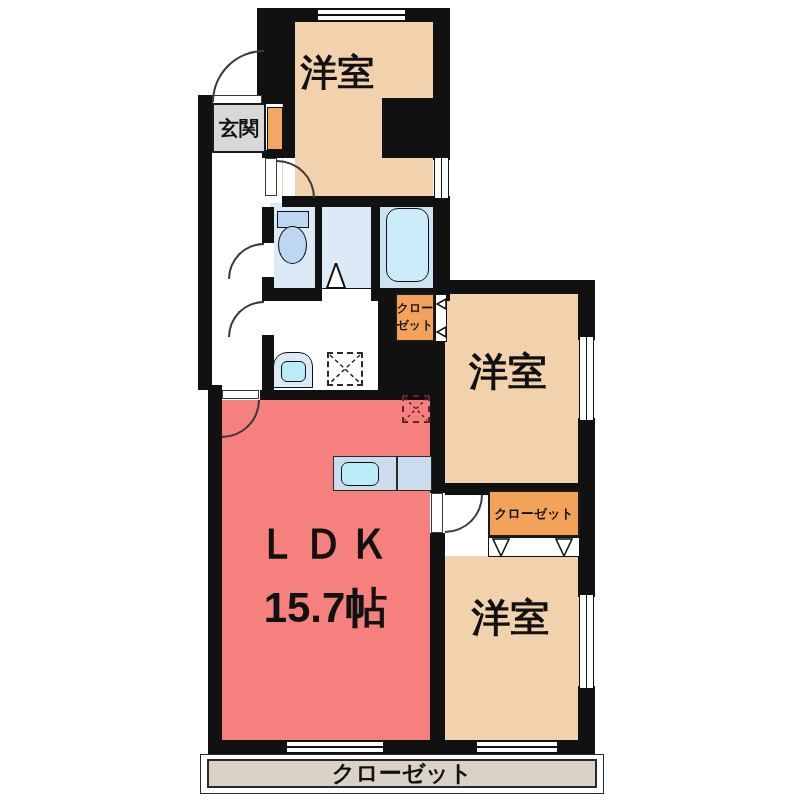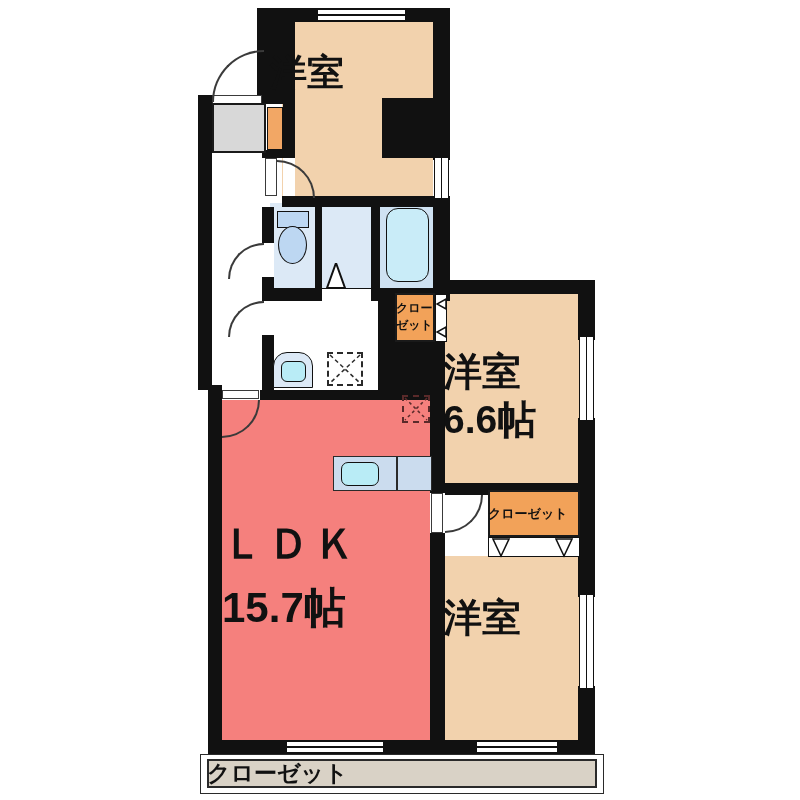--- a/index.html
+++ b/index.html
@@ -5,21 +5,21 @@
   html,body{margin:0;padding:0;background:#fff;}
   #stage{
     position:relative;width:800px;height:800px;background:#fff;overflow:hidden;
     font-family:"Liberation Sans","DejaVu Sans",sans-serif;
     color:#111;
   }
   .abs{position:absolute;}
   .wall{position:absolute;background:var(--wall,#111);}
   .fill{position:absolute;}
   .white{position:absolute;background:#fff;}
-  .label{position:absolute;font-weight:800;color:#111;line-height:1.05;}
+  .label{position:absolute;font-weight:800;text-align:center;color:#111;line-height:1.05;}
   
   .arc{position:absolute;border:0 solid var(--line,#444);}
   .arc.tl{border-top-width:2px;border-left-width:2px;border-top-left-radius:100% 100%;}
   .arc.tr{border-top-width:2px;border-right-width:2px;border-top-right-radius:100% 100%;}
   .arc.br{border-bottom-width:2px;border-right-width:2px;border-bottom-right-radius:100% 100%;}
   .leaf{position:absolute;background:#fff;border:1.5px solid var(--line,#444);box-sizing:border-box;}
   
   .win-h{position:absolute;background:#fff;border-top:1.5px solid #111;border-bottom:1.5px solid #111;box-sizing:border-box;}
   .win-h .mull{position:absolute;left:0;right:0;top:50%;height:1.5px;margin-top:-1px;background:#111;}
   .win-v{position:absolute;background:#fff;border-left:1.5px solid #111;border-right:1.5px solid #111;box-sizing:border-box;}
@@ -107,20 +107,21 @@
   <div class="arc br" style="left:222px;top:400px;width:36px;height:36px;"></div>
 
   <div class="leaf" style="left:431px;top:493px;width:12px;height:40px;"></div>
   <div class="arc br" style="left:445px;top:495px;width:36px;height:36px;"></div>
 
   <svg class="abs" style="left:325px;top:263px;" width="22" height="26" viewBox="0 0 22 26">
     <polygon points="11,0 2,25 20,25" fill="#fff" stroke="#111" stroke-width="2"></polygon>
   </svg>
 
   <div class="fill outline" style="left:212px;top:103px;width:54px;height:50px;background:var(--gray);"></div>
+  <div class="label" style="left:212px;top:103px;width:54px;height:50px;line-height:50px;font-size:20px;">玄関</div>
   <div class="fill" style="left:267px;top:107px;width:16px;height:43px;background:var(--shoe);border:1px solid #111;box-sizing:border-box;"></div>
 
   <div class="fill" style="left:277px;top:211px;width:32px;height:17px;background:var(--fixture);border:1.5px solid #111;box-sizing:border-box;"></div>
   <div class="fill" style="left:278px;top:226px;width:29px;height:38px;background:var(--fixture);border:1.5px solid #111;border-radius:50% 50% 50% 50%;box-sizing:border-box;"></div>
   <div class="fill" style="left:386px;top:208px;width:43px;height:74px;background:var(--tub);border:1.5px solid #111;border-radius:12px;box-sizing:border-box;"></div>
 
   <div class="fill" style="left:273px;top:352px;width:40px;height:36px;background:var(--blue1);border:1.5px solid #111;border-radius:14px 14px 0 0;box-sizing:border-box;"></div>
   <div class="fill" style="left:281px;top:361px;width:25px;height:21px;background:var(--cyan);border:1px solid #111;border-radius:6px;box-sizing:border-box;"></div>
 
   <div class="dashedbox" style="left:327px;top:352px;width:36px;height:34px;"></div>
@@ -159,20 +160,19 @@
     <line x1="25" y1="3" x2="3" y2="25" stroke="#5a2a2a" stroke-width="1.5" stroke-dasharray="3 3"></line>
   </svg>
 
   <div class="fill" style="left:200px;top:754px;width:404px;height:40px;background:#fff;border:1.5px solid #2a2a2a;box-sizing:border-box;"></div>
   <div class="fill" style="left:207px;top:759px;width:390px;height:29px;background:var(--balcony);border:2px solid #2a2a2a;box-sizing:border-box;"></div>
   <div class="label" style="left:207px;top:759px;width:390px;height:29px;line-height:29px;font-size:23px;">クローゼット</div>
 
   <div class="label" style="left:270px;top:54px;width:135px;font-size:37px;">洋室</div>
 
   <div class="label" style="left:443px;top:352px;width:130px;font-size:39px;">洋室</div>
-  <div class="label" style="left:443px;top:400px;width:130px;font-size:39px;">6.6帖</div>
 
   <div class="label" style="left:443px;top:598px;width:135px;font-size:39px;">洋室</div>
 
   <div class="label" style="left:222px;top:522px;width:208px;font-size:42px;letter-spacing:4px;">ＬＤＫ</div>
   <div class="label" style="left:222px;top:586px;width:207px;font-size:42px;">15.7帖</div>
 
 </div>
 
 </body></html>

